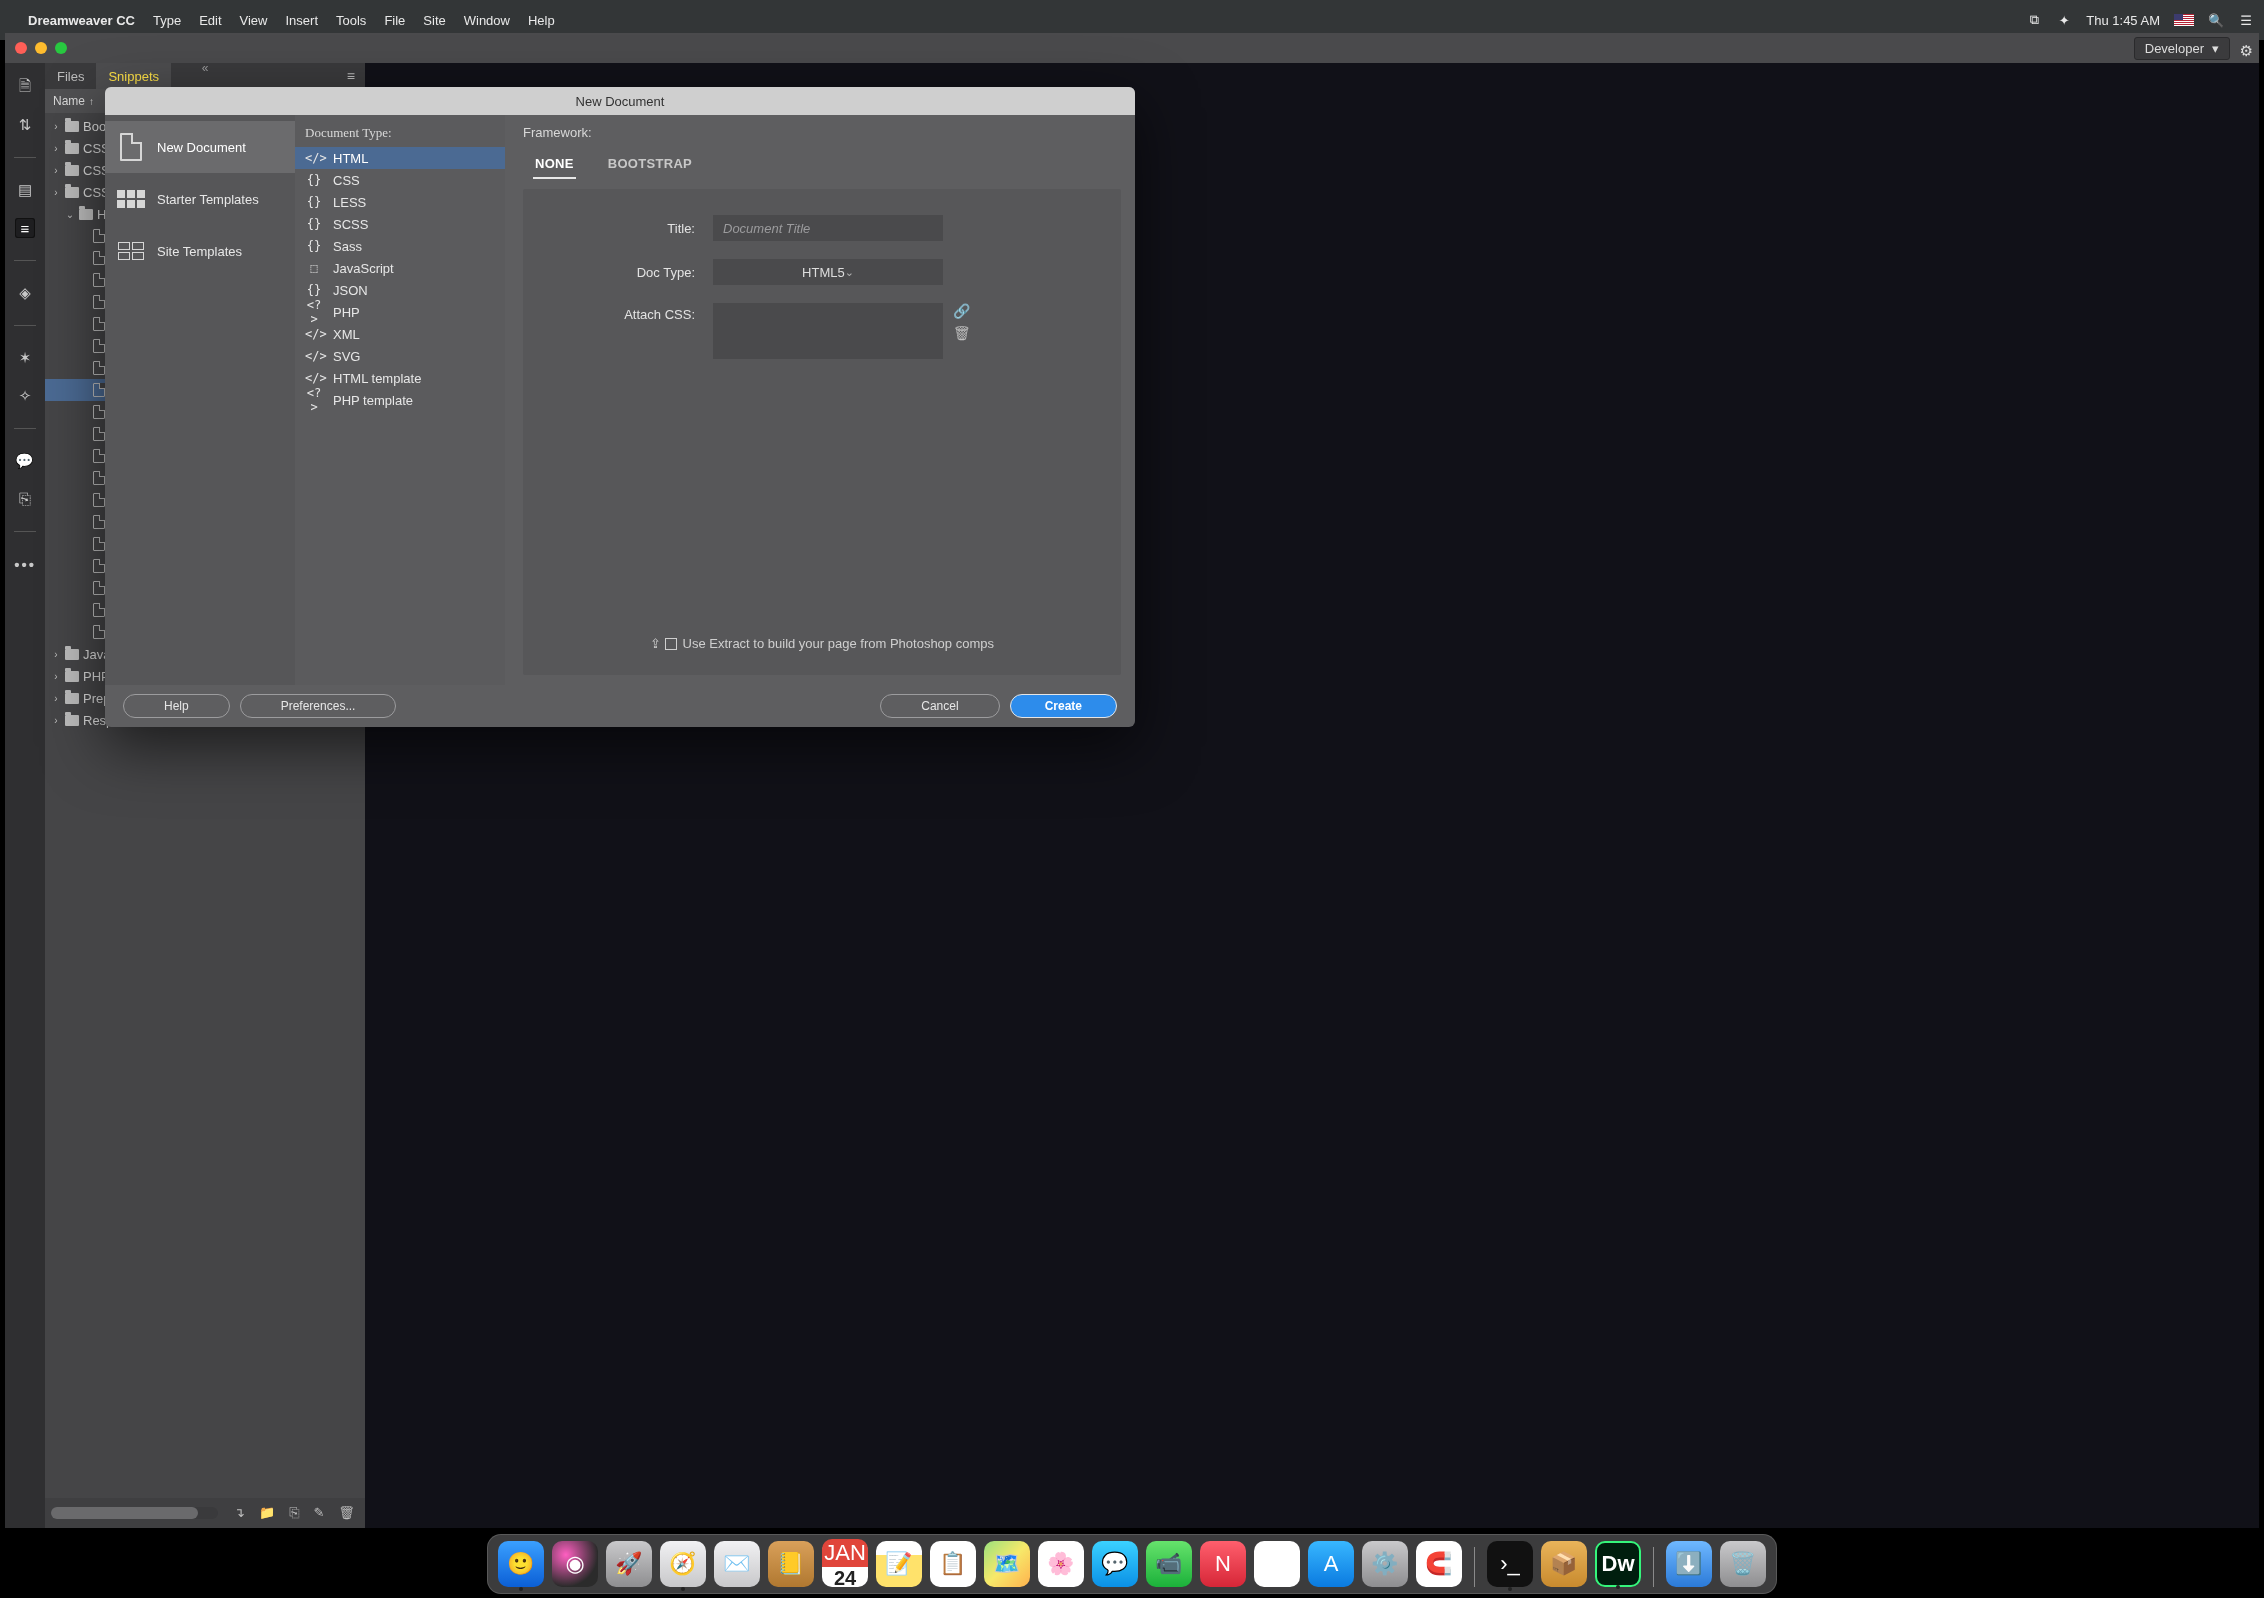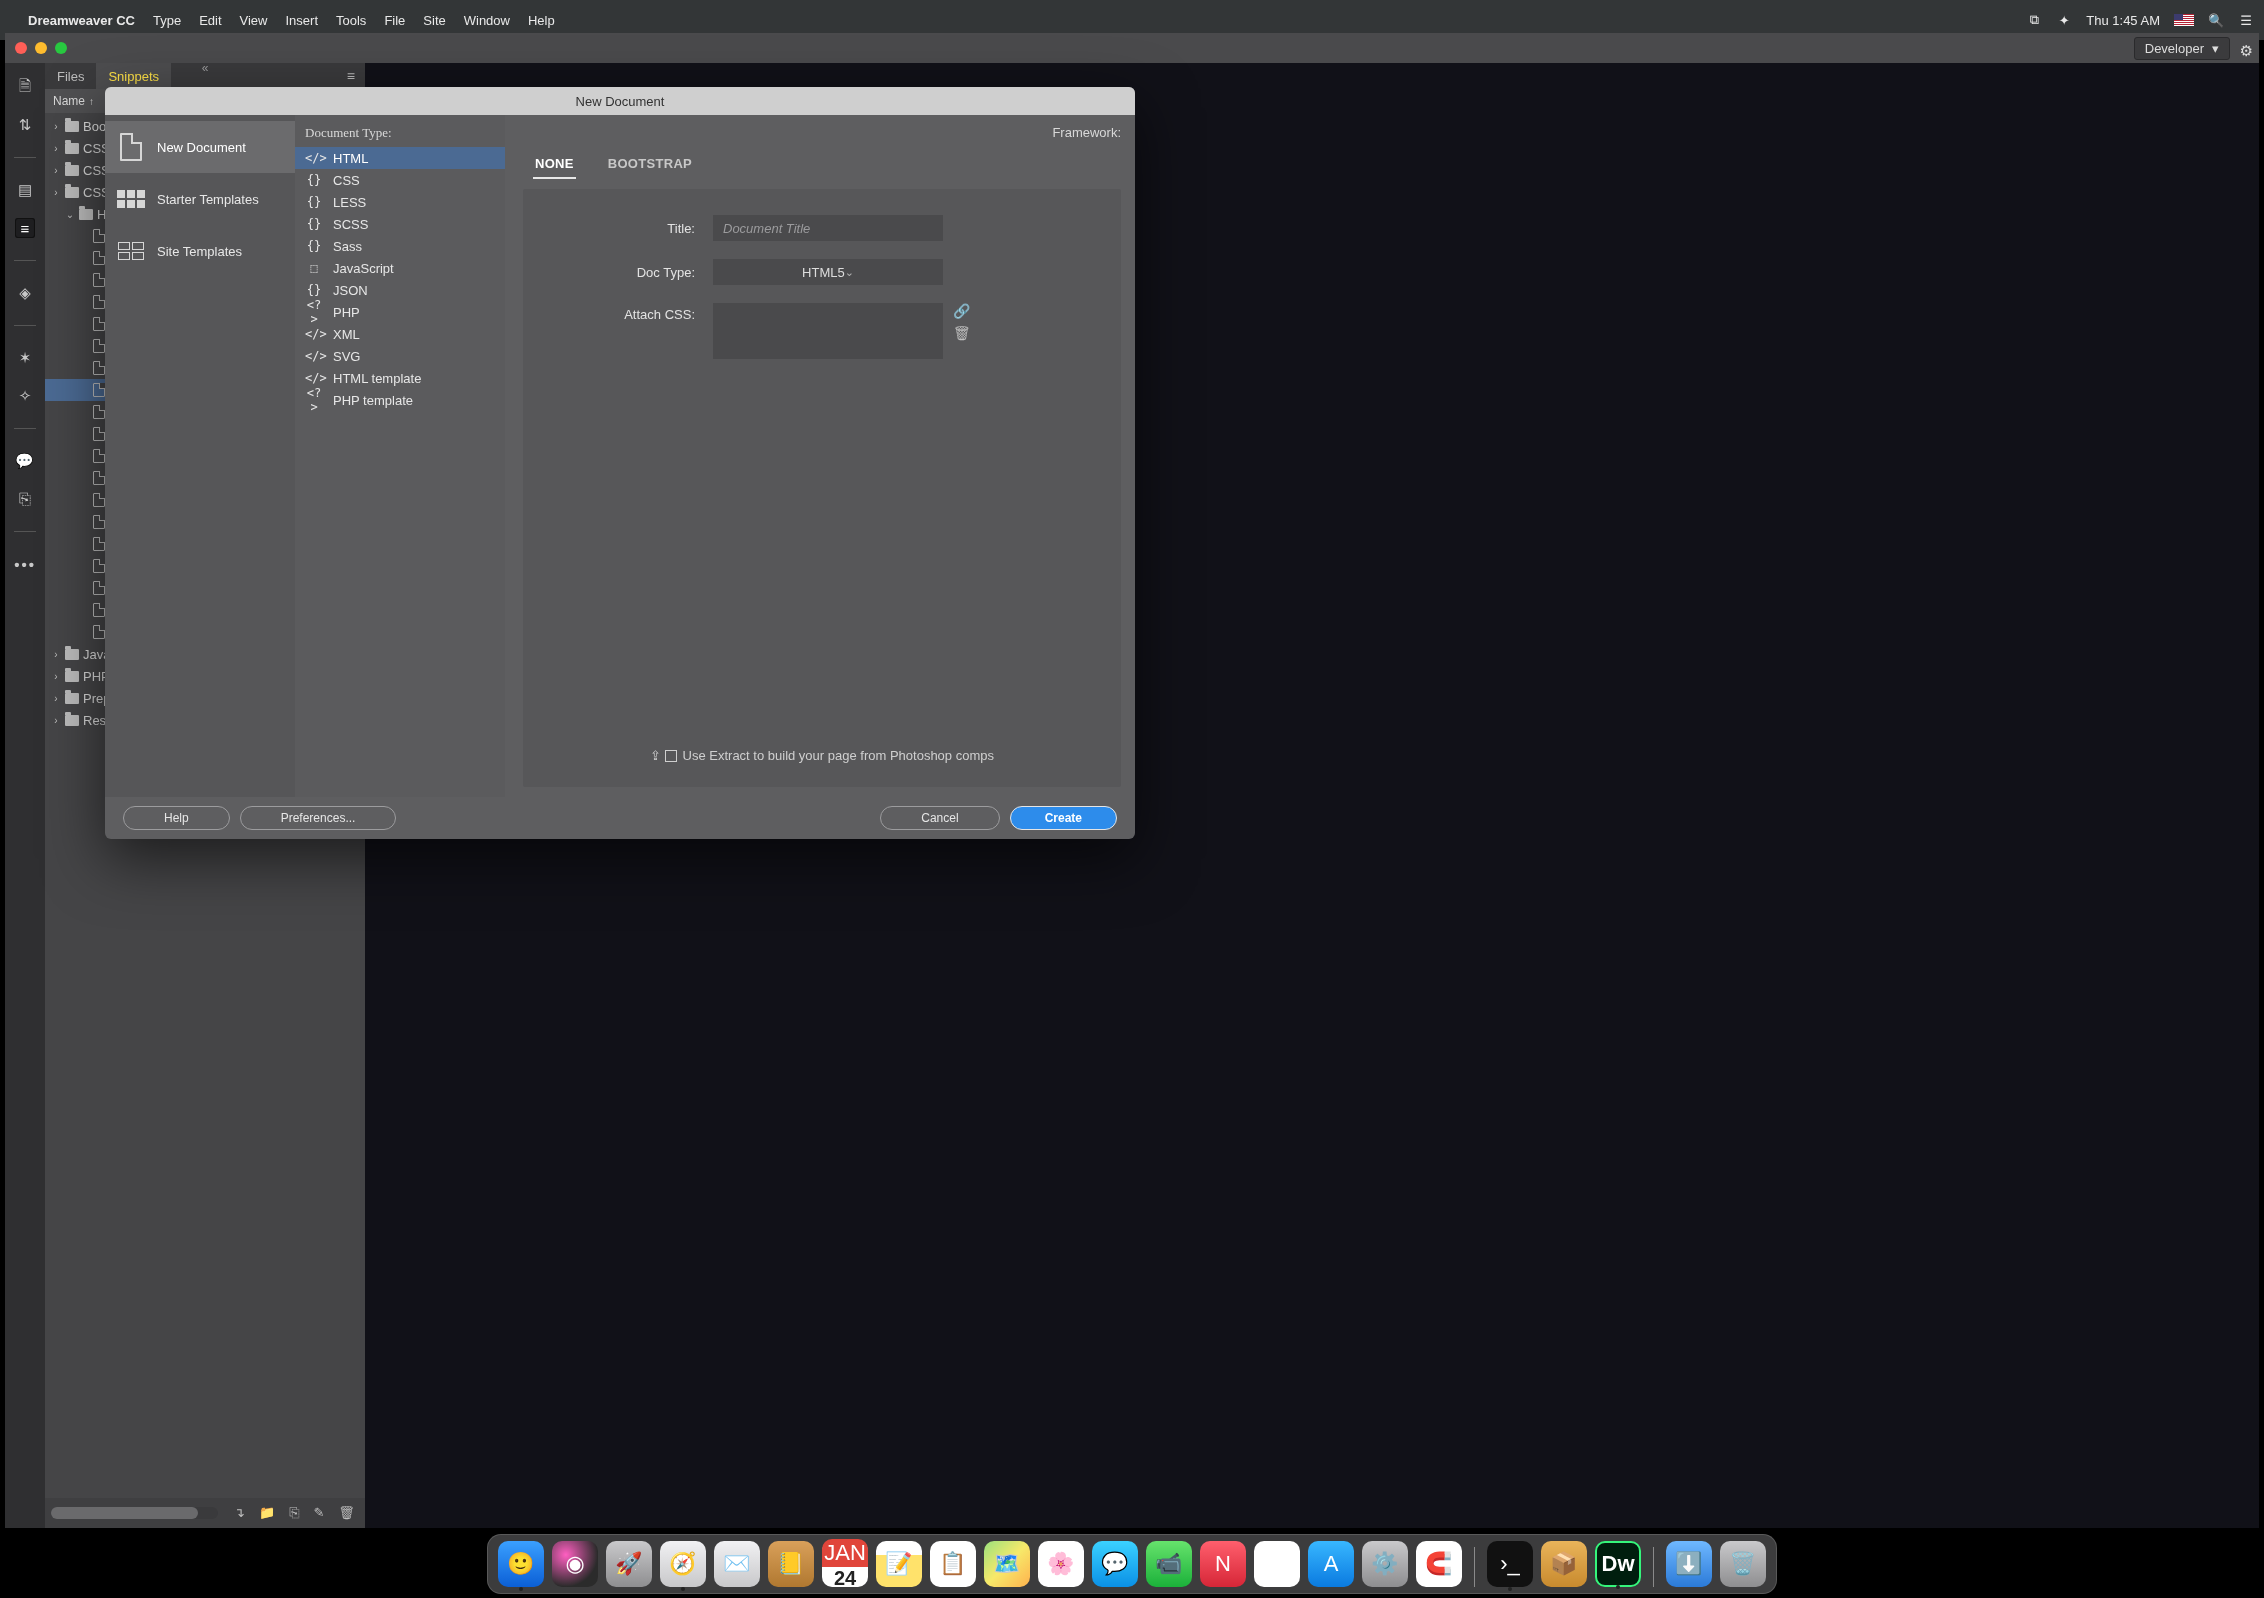--- a/index.html
+++ b/index.html
@@ -64,21 +64,21 @@
 
   .panel-footer{ position:absolute; bottom:0; left:0; right:0; height:30px; background:#3f3f41; display:flex; align-items:center;}
   .panel-footer .scrollbar{ flex:1; height:12px; margin:0 6px; background:#3a3a3c; border-radius:6px; position:relative;}
   .panel-footer .scrollbar::after{content:"";position:absolute;left:0;top:0;height:100%;width:88%;background:#6a6a6c;border-radius:6px;}
   .panel-footer .icons{ display:flex; gap:14px; padding:0 10px; color:#bfbfbf;}
 
   .canvas{ flex:1; background:#111118; position:relative;}
 
   
   .dialog{
-    position:absolute; left:100px; top:54px; width:1030px; height:752px;
+    position:absolute; left:100px; top:54px; width:1030px; height:640px;
     background:#5e5e60; border-radius:6px; box-shadow:0 20px 60px rgba(0,0,0,.6);
     color:#e7e7e7; font-size:13px; overflow:hidden;
   }
   .dlg-titlebar{ height:28px; background:#cfcfcf; color:#323232; display:flex; align-items:center; justify-content:center; font-size:13px;}
   .dlg-body{ display:flex; height:calc(100% - 28px - 42px); }
 
   .dlg-left{ width:190px; background:#565658; padding-top:6px;}
   .dlg-left .item{ display:flex; align-items:center; gap:12px; height:52px; padding:0 12px;}
   .dlg-left .item.sel{ background:#6b6b6d; color:#fff;}
   .dlg-left .ico-box{ width:28px; height:28px; display:flex; align-items:center; justify-content:center; color:#d9d9d9;}
@@ -89,21 +89,21 @@
   .ico-grid2{display:grid;grid-template-columns:12px 12px;grid-template-rows:8px 8px;gap:2px;}
   .ico-grid2 span{border:1px solid #d6d6d6;}
 
   .dlg-mid{ width:210px; background:#5b5b5d; padding:6px 0;}
   .dlg-mid .section-label{ padding:4px 10px 6px; color:#d8d8d8;font-family:Liberation Serif, serif;}
   .dlg-mid .dtype{ display:flex; align-items:center; gap:10px; height:22px; padding:0 10px;}
   .dlg-mid .dtype.sel{ background:#4b6a93; color:#fff;}
   .dlg-mid .dtype .glyph{ width:18px; text-align:center; font-family: "Menlo", monospace; font-size:12px; color:#e6e6e6;}
 
   .dlg-right{ flex:1; padding:6px 14px 10px 18px; display:flex; flex-direction:column;}
-  .dlg-right .section-label{ padding:4px 0 10px; color:#d8d8d8;text-align:right;}
+  .dlg-right .section-label{ padding:4px 0 10px; color:#d8d8d8;}
   .fw-tabs{ display:flex; gap:30px; font-size:13px; padding-left:10px;}
   .fw-tabs .fw{ padding:6px 2px; color:#c8c8c8; font-weight:600; letter-spacing:.3px;}
   .fw-tabs .fw.active{ color:#fff; border-bottom:2px solid #e8e8e8;}
   .fw-pane{ flex:1; background:#575759; margin-top:10px; border-radius:2px; padding:26px 40px; position:relative;}
   .form-row{ display:flex; align-items:center; margin-bottom:18px;}
   .form-row .lbl{ width:150px; text-align:right; padding-right:18px; color:#e3e3e3;}
   .form-row input[type=text], .form-row .select, .form-row .cssbox{
     background:#4a4a4c; border:none; color:#ddd; font-size:13px; height:26px; padding:0 10px; width:230px;
   }
   .form-row input::placeholder{color:#9b9b9d; font-style:italic;}

